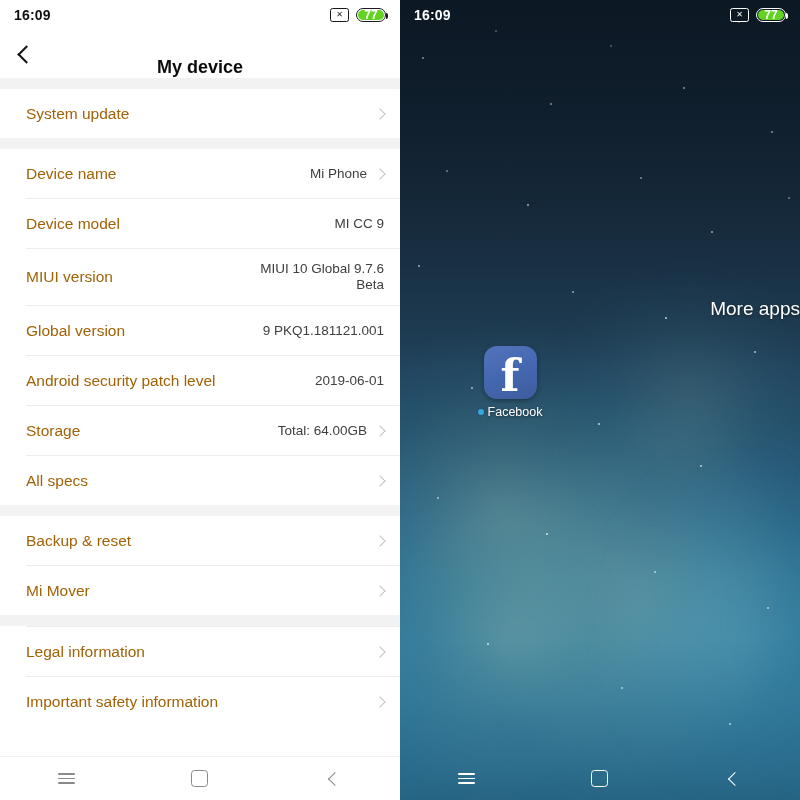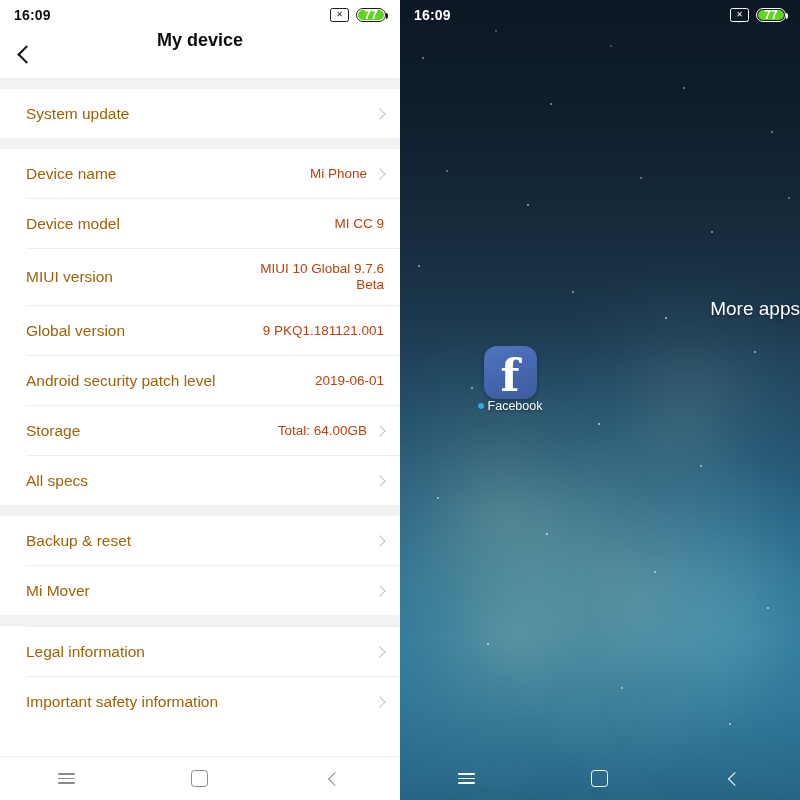--- a/index.html
+++ b/index.html
@@ -35,21 +35,21 @@
   .battery::after{
     content:"";position:absolute;right:-3.4px;top:4px;width:2.6px;height:6px;
     background:#1c1c1c;border-radius:0 2px 2px 0;
   }
   .battery-fill{
     height:100%;border-radius:5px;background:#62d321;
     display:flex;align-items:center;justify-content:center;
     font-size:12px;font-weight:bold;color:#ffffff;box-sizing:border-box;
   }
   .appbar{
-    height:48px;flex:0 0 48px;display:flex;align-items:flex-start;position:relative;
+    height:48px;flex:0 0 48px;display:flex;align-items:flex-end;position:relative;
     background:#fff;
   }
   .back-btn{
     width:48px;height:48px;display:flex;align-items:center;justify-content:center;
     cursor:pointer;
   }
   .chev-back{
     width:11px;height:11px;border-left:2px solid #141414;border-bottom:2px solid #141414;
     transform:rotate(45deg);margin-left:4px;
   }
@@ -61,21 +61,21 @@
   .gap-band{height:11px;background:#f2f2f2;}
   .group{background:#ffffff;}
   .row{
     height:49px;display:flex;align-items:center;padding:0 16px 0 26px;
     box-sizing:border-box;background:#ffffff;cursor:pointer;position:relative;
   }
   .row.tall{height:56px;}
   .row-sep{height:1px;background:#ededed;margin-left:26px;}
   .row-label{font-size:15.5px;color:#a16207;white-space:nowrap;}
   .row-value{
-    margin-left:auto;font-size:13.5px;color:#c2410c;text-align:right;
+    margin-left:auto;font-size:13.5px;color:#404040;text-align:right;
     line-height:16px;white-space:pre-line;padding-left:10px;
   }
   .chev{
     margin-left:9px;width:7px;height:7px;flex:0 0 auto;
     border-top:1.7px solid #c2c2c2;border-right:1.7px solid #c2c2c2;
     transform:rotate(45deg);
   }
   .chev.pad-only{margin-left:auto;}
   .navbar{
     height:43px;flex:0 0 43px;display:flex;align-items:center;
@@ -193,21 +193,21 @@
     background:linear-gradient(160deg,#5274bd 0%,#4466ae 55%,#3d5d9f 100%);
     position:relative;overflow:hidden;
     box-shadow:0 2px 5px rgba(0,0,0,.32);
   }
   .fb-f{
     position:absolute;left:0;right:0;top:7px;text-align:center;
     font-family:"DejaVu Serif",serif;font-weight:bold;font-size:44px;
     line-height:46px;color:#ffffff;
   }
   .app-label-row{
-    display:flex;align-items:center;gap:4px;
+    margin-top:6px;display:flex;align-items:center;gap:4px;
   }
   .app-dot{
     width:6px;height:6px;border-radius:50%;background:#35a8e0;flex:0 0 auto;
     box-shadow:0 0 2px rgba(0,0,0,.3);
   }
   .app-label{
     font-size:12.5px;color:#ffffff;text-shadow:0 1px 3px rgba(0,0,0,.55);
     white-space:nowrap;
   }
   .navbar-dark{

